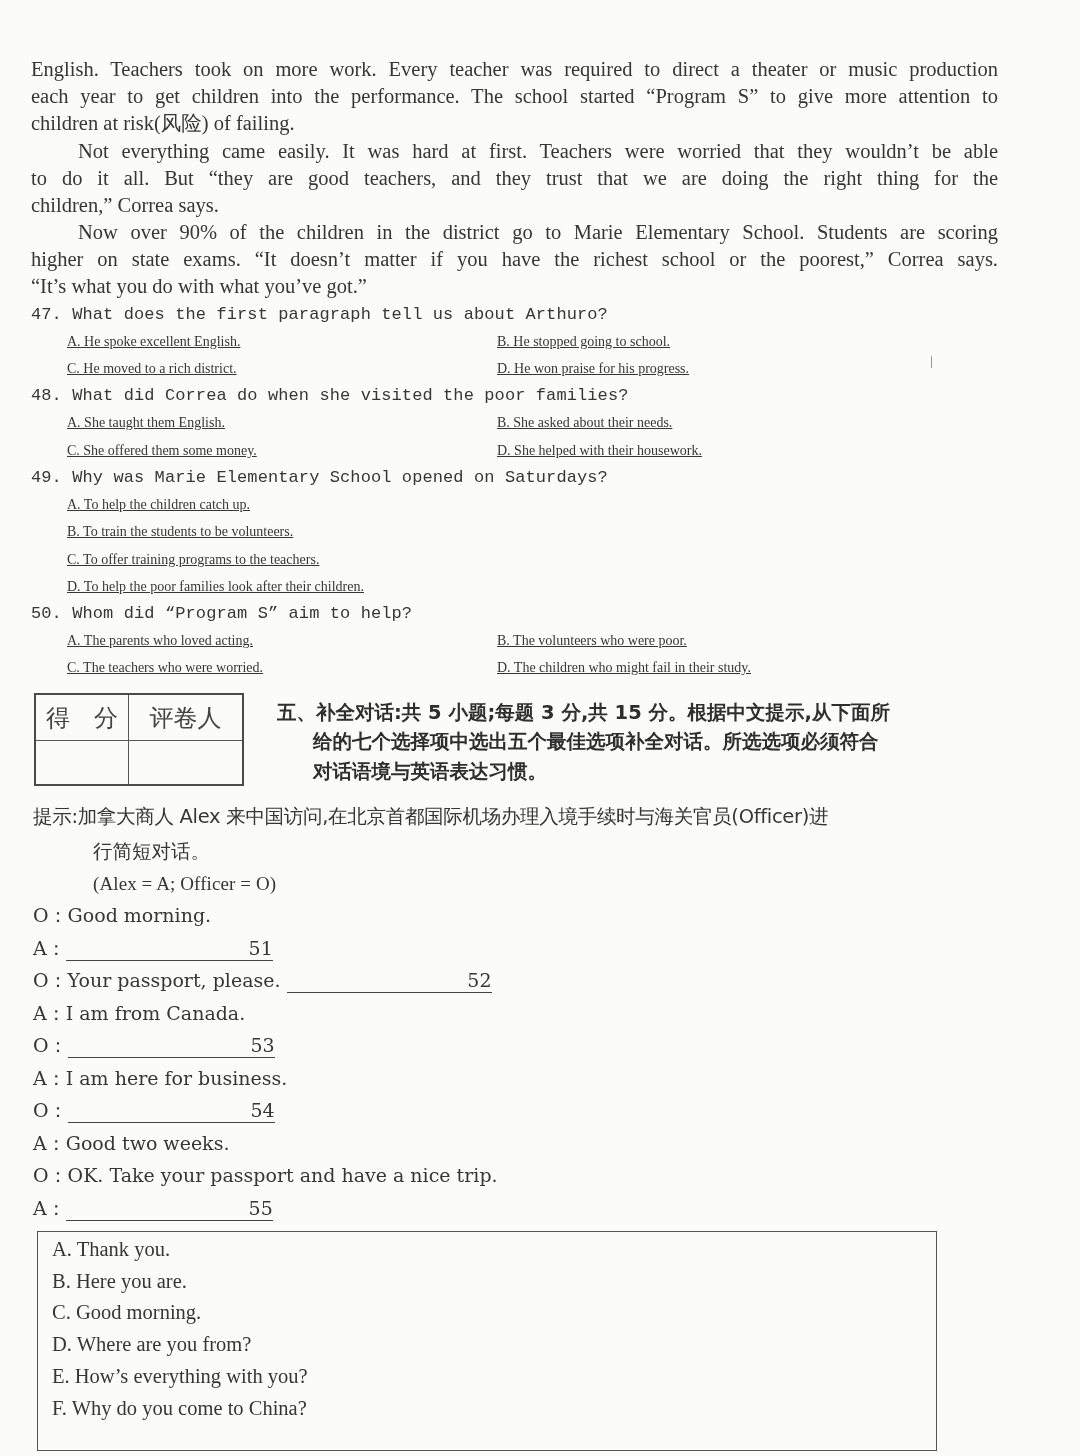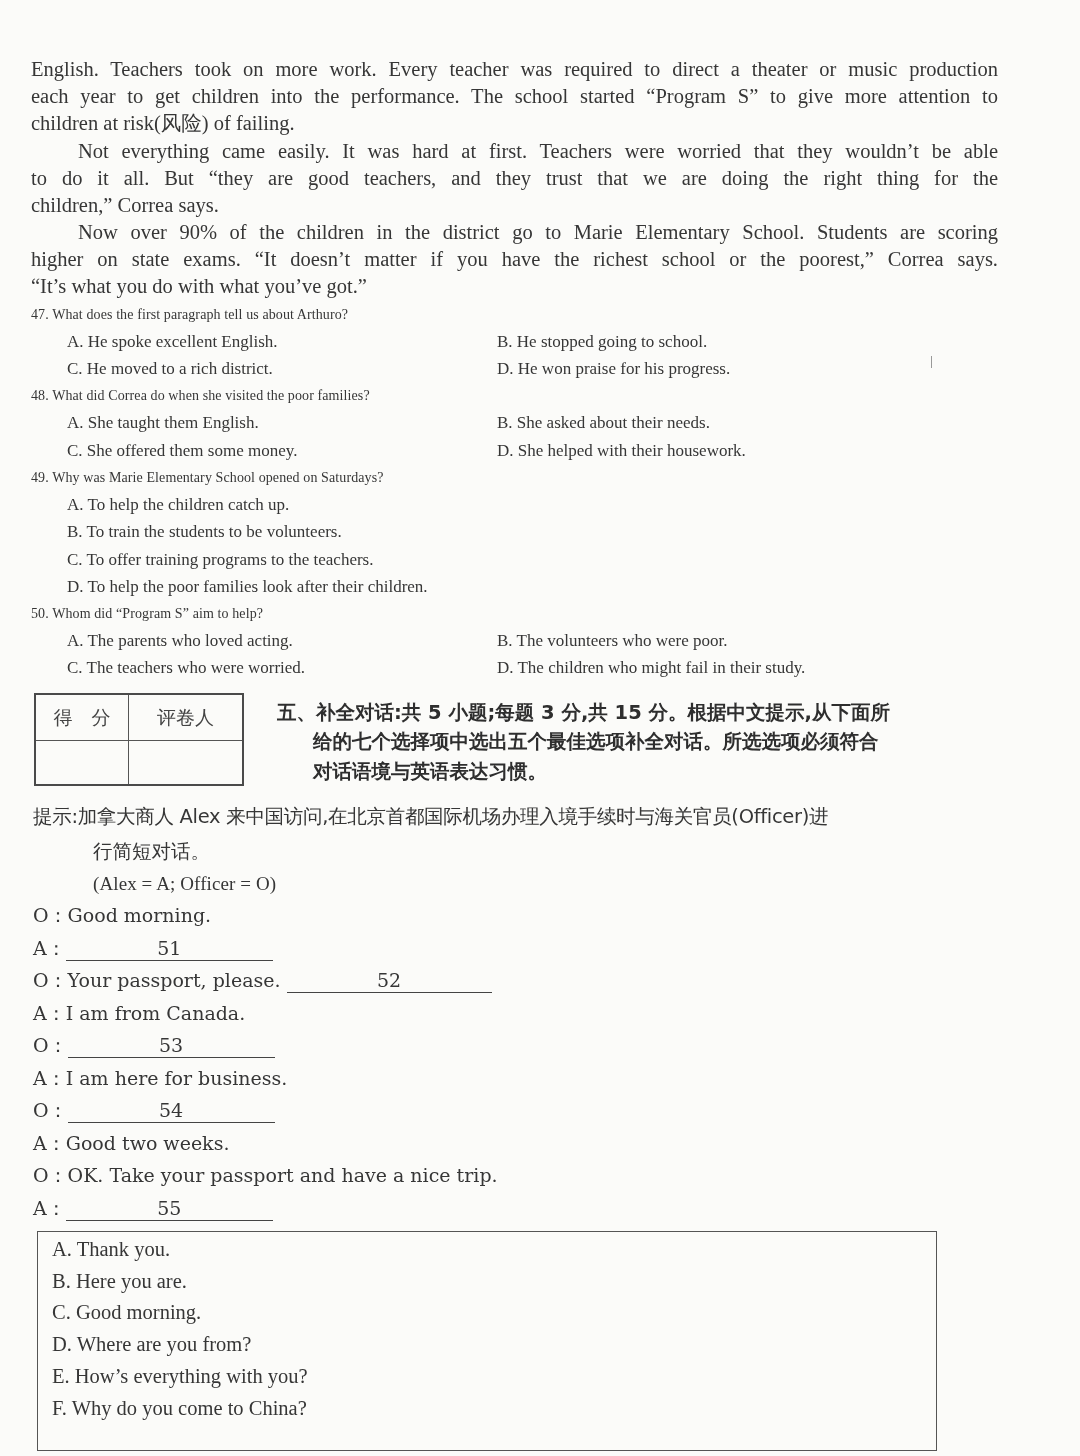--- a/index.html
+++ b/index.html
@@ -5,37 +5,38 @@
   html, body { margin: 0; padding: 0; }
   body {
     width: 1080px; height: 1456px; overflow: hidden;
     background: #fbfbf9;
     color: #363636;
     font-family: "Liberation Serif", "DejaVu Serif", serif;
     position: relative;
   }
   .line {
     position: absolute;
-    font-size: 14px;
+    font-size: 17px;
     white-space: nowrap;
     line-height: 27px;
     letter-spacing: 0.1px;
+    font-family: Liberation Mono, monospace;
   }
   .justify {
     position: absolute;
     left: 31px; width: 967px;
     font-size: 20.5px;
     line-height: 27px;
     text-align: justify;
     text-align-last: justify;
     white-space: nowrap;
   }
   .justify.last { text-align-last: left; }
   .indent { left: 78px; width: 920px; }
-  .opt { position: absolute; font-size: 17px; line-height: 27px; white-space: nowrap; }
+  .opt { position: absolute; font-size: 14px; line-height: 27px; white-space: nowrap; text-decoration: underline; }
   .cjk {
     font-family: "DejaVu Sans", "Liberation Sans", sans-serif;
     font-weight: bold;
     position: absolute;
     font-size: 19.5px;
     line-height: 33px;
     white-space: nowrap;
     color: #2e2e2e;
   }
   .hint { font-family: "DejaVu Sans", "Liberation Sans", sans-serif; font-size: 19.5px; position:absolute; white-space: nowrap; line-height: 33px; }
@@ -45,31 +46,31 @@
     border: 2px solid #4a4a4a;
     box-sizing: border-box;
     display: grid;
     grid-template-columns: 93px 1fr;
     grid-template-rows: 46px 1fr;
   }
   .score-table div {
     border-right: 1.5px solid #555;
     border-bottom: 1.5px solid #555;
     font-family: "DejaVu Sans", "Liberation Sans", sans-serif;
-    font-size: 19px;
+    font-size: 24px;
     display: flex; align-items: center; justify-content: center;
     color: #444;
   }
   .score-table div:nth-child(2n) { border-right: none; }
   .score-table div:nth-child(n+3) { border-bottom: none; }
   .dlg { position: absolute; left: 33px; font-size: 20.5px; line-height: 27px; white-space: nowrap; font-family: "DejaVu Serif", serif; font-size: 19px; }
   .blank {
     display: inline-block;
     border-bottom: 1.5px solid #444;
-    text-align: center;
+    text-align: right;
     line-height: 24px;
   }
   .options-box {
     position: absolute; left: 37px; top: 1231px;
     width: 900px; height: 220px;
     border: 1.5px solid #555;
     box-sizing: border-box;
   }
   .options-box .o {
     position: absolute; left: 14px;

